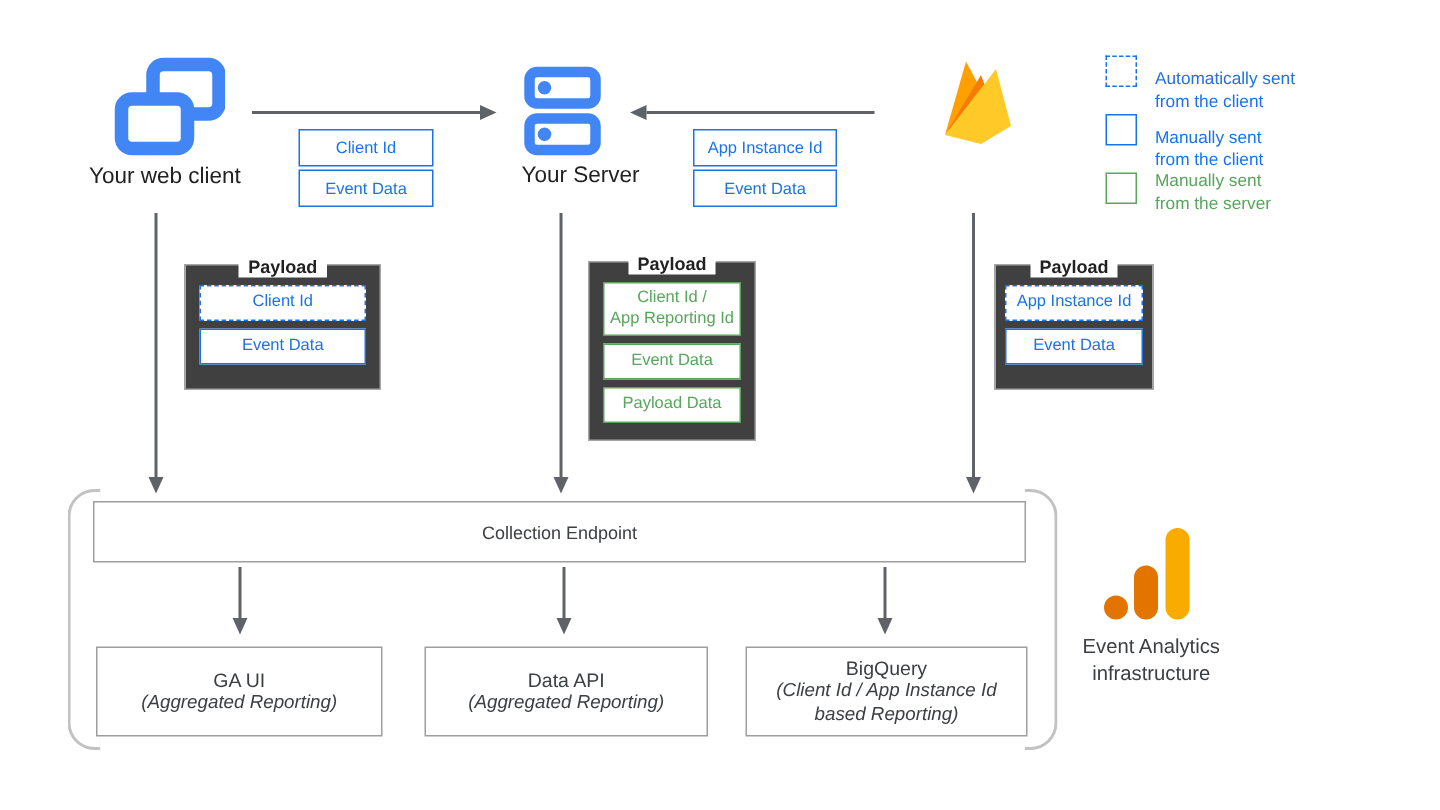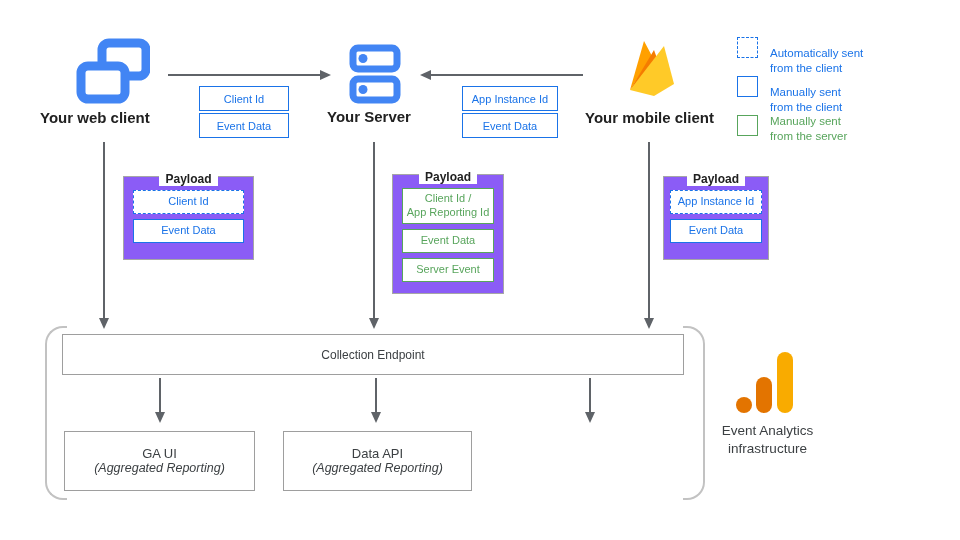--- a/index.html
+++ b/index.html
@@ -1,39 +1,39 @@
 <!DOCTYPE html>
 <html><head>
 <meta charset="utf-8">
 <style>
   html,body{margin:0;padding:0;background:#fff;}
   .stage{position:relative;width:960px;height:540px;background:#fff;overflow:hidden;
          font-family:"Liberation Sans",sans-serif;color:#212121;}
   .abs{position:absolute;}
-  .node-label{position:absolute;font-size:15px;font-weight:700;color:#212121;}
+  .node-label{position:absolute;text-align:center;font-size:15px;font-weight:400;color:#212121;}
   
   .h-line{position:absolute;height:2px;background:#5F6368;}
   .v-line{position:absolute;width:2px;background:#5F6368;}
   .ah{position:absolute;width:0;height:0;}
   .ah-right{right:-11px;top:-4px;border-top:5px solid transparent;border-bottom:5px solid transparent;border-left:11px solid #5F6368;}
   .ah-left{left:-11px;top:-4px;border-top:5px solid transparent;border-bottom:5px solid transparent;border-right:11px solid #5F6368;}
   .ah-down{bottom:-11px;left:-4px;border-left:5px solid transparent;border-right:5px solid transparent;border-top:11px solid #5F6368;}
   
   .flowtag{position:absolute;border:1.5px solid #1A73E8;color:#1A73E8;background:#fff;
            font-size:11px;font-weight:500;display:flex;align-items:center;justify-content:center;}
   
   .swatch{position:absolute;width:19px;height:19px;background:#fff;}
   .sw-dashed-blue{border:1.5px dashed #1A73E8;}
   .sw-solid-blue{border:1.5px solid #1A73E8;}
   .sw-solid-green{border:1.5px solid #58A55C;}
   .legend-label{position:absolute;font-size:11.5px;font-weight:500;line-height:1.3;}
   .txt-blue{color:#1A73E8;margin-top:10px;} .txt-green{color:#58A55C;}
   .pre{white-space:pre-line;}
   
-  .payload{position:absolute;border:1px solid #A6A6A6;background:#8b5cf6;}
+  .payload{position:absolute;border:1px solid #A6A6A6;background:#404040;}
   .payload-title{position:absolute;top:-8px;left:0;width:100%;text-align:center;}
   .payload-title span{background:#fff;padding:0 6px;font-size:12px;font-weight:bold;color:#212121;}
   .payload-body{position:absolute;left:0;right:0;top:0;bottom:0;padding:13px 9px 8px;display:flex;flex-direction:column;gap:5px;box-sizing:border-box;}
   .ptag{display:flex;align-items:center;justify-content:center;min-height:22px;font-size:11px;
         font-weight:500;text-align:center;line-height:1.25;background:#fff;}
   .b-dashed{border:1.5px dashed #1A73E8;color:#1A73E8;}
   .b-blue{border:1.5px solid #1A73E8;color:#1A73E8;}
   .b-green{border:1.5px solid #58A55C;color:#58A55C;}
   
   .bracket{position:absolute;width:20px;height:170px;}
@@ -63,21 +63,20 @@
     <circle cx="14" cy="14.5" r="4.5" fill="#4285F4"></circle>
     <circle cx="14" cy="45.5" r="4.5" fill="#4285F4"></circle>
   </svg>
   <div class="node-label" style="left:327px;top:108px;width:120px">Your Server</div>
 
   <svg class="abs" style="left:618px;top:37px" width="64" height="68" viewBox="0 0 64 68">
     <polygon points="12,53 26,4 34,19" fill="#FFA000"></polygon>
     <polygon points="12,53 36,13 41,27" fill="#F57C00"></polygon>
     <polygon points="12,53 46,9 56,47 36,59" fill="#FFCA28"></polygon>
   </svg>
-  <div class="node-label" style="left:585px;top:109px;width:130px">Your mobile client</div>
 
   <div class="h-line" style="left:168px;top:74px;width:152px">
     <span class="ah ah-right"></span>
   </div>
   <div class="h-line" style="left:431px;top:74px;width:152px">
     <span class="ah ah-left"></span>
   </div>
 
   <div class="flowtag" style="left:199px;top:86px;width:88px;height:23px">Client Id</div>
   <div class="flowtag" style="left:199px;top:113px;width:88px;height:23px">Event Data</div>
@@ -116,21 +115,21 @@
       <div class="ptag b-blue">Event Data</div>
     </div>
   </div>
 
   <div class="payload" style="left:392px;top:174px;width:110px;height:118px">
     <div class="payload-title"><span>Payload</span></div>
     <div class="payload-body">
       <div class="ptag b-green pre" style="min-height:34px">Client Id /
 App Reporting Id</div>
       <div class="ptag b-green">Event Data</div>
-      <div class="ptag b-green">Server Event</div>
+      <div class="ptag b-green">Payload Data</div>
     </div>
   </div>
 
   <div class="payload" style="left:663px;top:176px;width:104px;height:82px">
     <div class="payload-title"><span>Payload</span></div>
     <div class="payload-body" style="padding-left:6px;padding-right:6px">
       <div class="ptag b-dashed">App Instance Id</div>
       <div class="ptag b-blue">Event Data</div>
     </div>
   </div>
@@ -151,20 +150,25 @@
   </div>
 
   <div class="box" style="left:64px;top:431px;width:189px;height:58px">
     <div class="out-name">GA UI</div>
     <div class="out-detail pre">(Aggregated Reporting)</div>
   </div>
   <div class="box" style="left:283px;top:431px;width:187px;height:58px">
     <div class="out-name">Data API</div>
     <div class="out-detail pre">(Aggregated Reporting)</div>
   </div>
+  <div class="box" style="left:497px;top:431px;width:186px;height:58px">
+    <div class="out-name">BigQuery</div>
+    <div class="out-detail pre">(Client Id / App Instance Id
+based Reporting)</div>
+  </div>
 
   <svg class="abs" style="left:733px;top:350px" width="62" height="64" viewBox="0 0 62 64">
     <circle cx="11" cy="55" r="8" fill="#E37400"></circle>
     <rect x="23" y="27" width="16" height="36" rx="8" fill="#E37400"></rect>
     <rect x="44" y="2" width="16" height="61" rx="8" fill="#F9AB00"></rect>
   </svg>
   <div class="caption pre" style="left:695px;top:422px;width:145px">Event Analytics
 infrastructure</div>
 
 </div>

